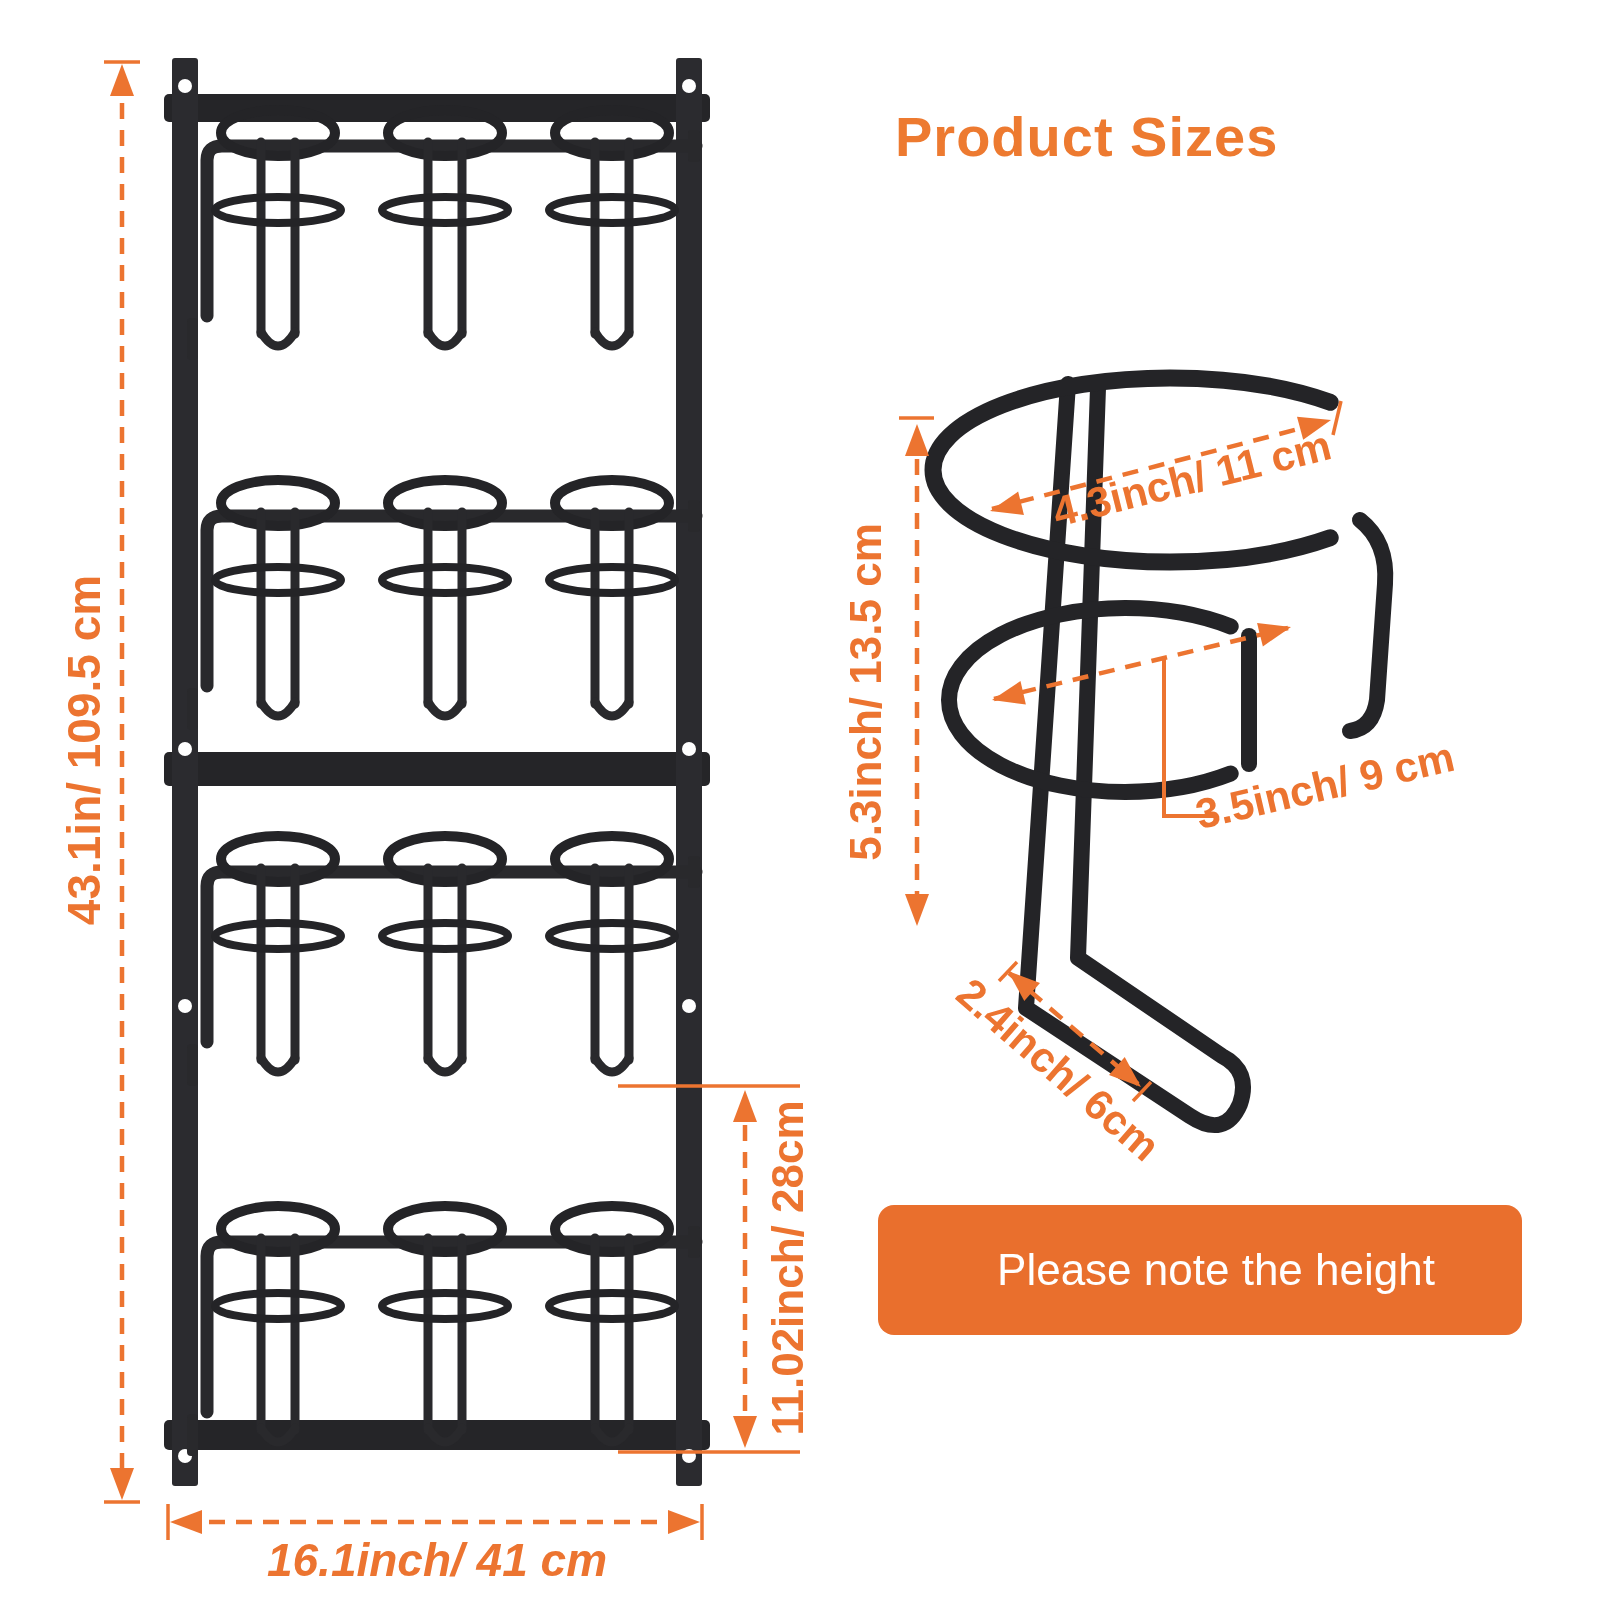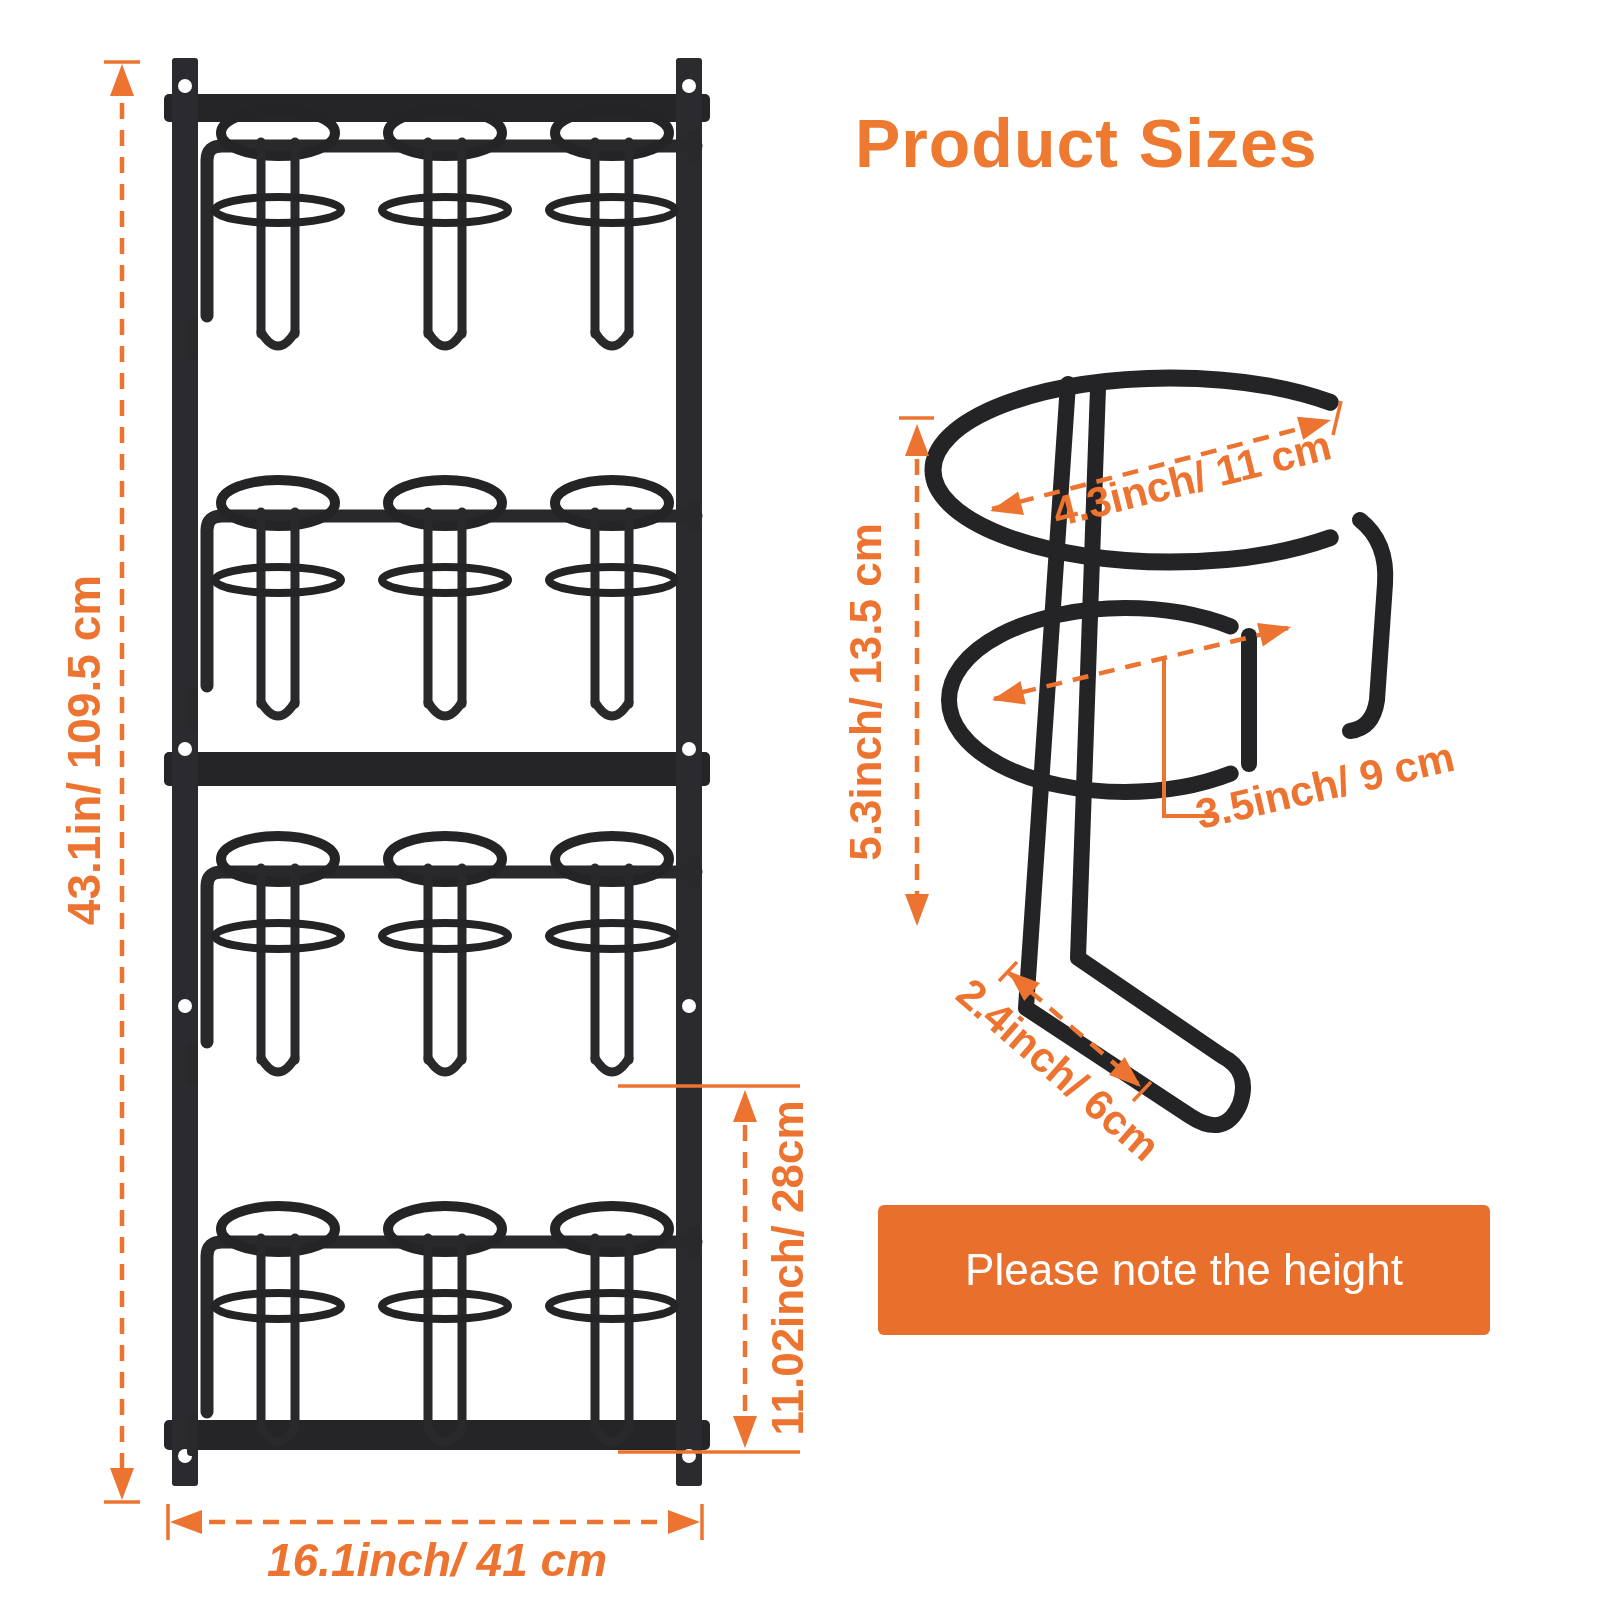--- a/index.html
+++ b/index.html
@@ -6,28 +6,28 @@
   body{
     width:1600px;height:1600px;position:relative;background:#ffffff;
     font-family:"Liberation Sans", sans-serif;overflow:hidden;
   }
   #scene{position:absolute;left:0;top:0;width:1600px;height:1600px;}
   .label{
     position:absolute;color:#EC7430;font-weight:bold;white-space:nowrap;
     transform:translate(-50%,-50%);
   }
   .title{
-    position:absolute;color:#ED7A30;font-weight:bold;font-size:68px;
-    letter-spacing:1px;white-space:nowrap;
+    position:absolute;color:#ED7A30;font-weight:bold;font-size:56px;
+    letter-spacing:1px;white-space:nowrap;margin-left:40px;
   }
   .note-box{
     position:absolute;left:878px;top:1205px;width:612px;height:130px;
-    background:#E96F2D;border-radius:6px;color:#ffffff;
+    background:#E96F2D;border-radius:16px;color:#ffffff;
     display:flex;flex-direction:column;align-items:center;justify-content:center;
-    font-size:44px;font-weight:normal;line-height:1.28;text-align:center;
+    font-size:44px;font-weight:normal;line-height:1.28;text-align:center;padding-left:32px;
   }
   .dim-46{font-size:46px;}
   .dim-44{font-size:44px;}
   .dim-42{font-size:42px;}
 </style>
 </head>
 <body>
 
 <svg id="scene" viewBox="0 0 1600 1600">
 

